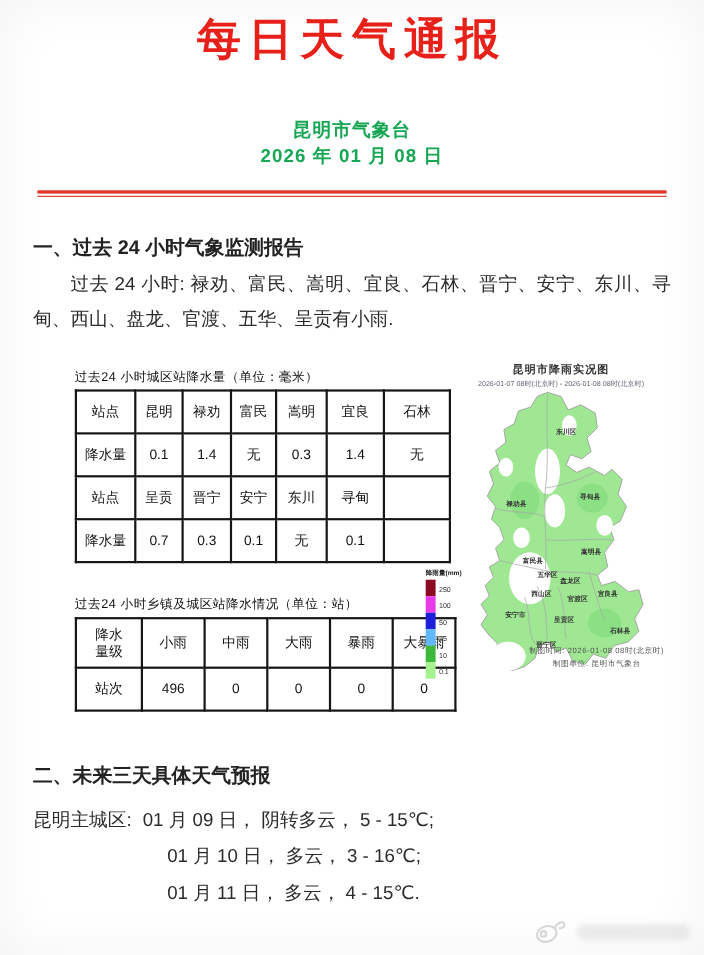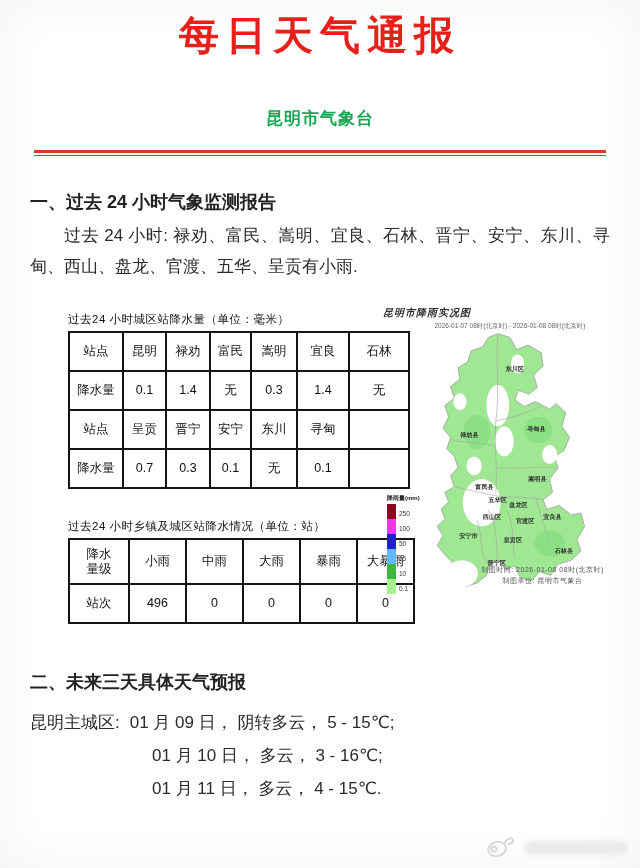--- a/index.html
+++ b/index.html
@@ -45,21 +45,21 @@
   }
   .t1 td:nth-child(1){width:54px;} .t1 td:nth-child(2){width:43px;}
   .t1 td:nth-child(3){width:44px;} .t1 td:nth-child(4){width:41px;}
   .t1 td:nth-child(5){width:46px;} .t1 td:nth-child(6){width:52px;}
   .t1 td:nth-child(7){width:60px;}
   .t2 td:nth-child(1){width:60px;} .t2 td{width:57px;}
   .t2 tr:first-child td{height:45px;}
 
   
   .map-box { position:absolute; left:383px; top:-6px; width:254px; height:320px; }
-  .map-title { font-size:10px; font-weight:bold; color:#333; letter-spacing:1px;font-style:italic; }
+  .map-title { text-align:center; font-size:10px; font-weight:bold; color:#333; letter-spacing:1px; }
   .map-subtitle { text-align:center; font-size:6.5px; color:#667; margin-top:2px; white-space:nowrap; }
   .map-svg { position:absolute; left:0; top:22px; }
   .legend { position:absolute; left:4px; top:188px; width:52px; }
   .legend-title { font-size:6px; color:#222; font-weight:bold; }
   .legend-body { display:flex; margin-top:1px; }
   .legend-bar { width:9px; }
   .legend-bar div { width:9px; height:15px; }
   .legend-labels { display:flex; flex-direction:column; margin-left:3px; }
   .legend-labels span { font-size:6.5px; color:#333; height:15px; line-height:19px; }
   .map-notes { position:absolute; left:72px; top:258px; width:175px; text-align:center; }
@@ -79,20 +79,21 @@
 </style>
 </head>
 <body>
 
 <div class="page">
 
   <div class="doc-title">每日天气通报</div>
 
   <div class="org-row">
     <span class="org-name">昆明市气象台</span>
+    <span class="doc-date">2026 年 01 月 08 日</span>
   </div>
 
   <div class="red-rule">
     <div class="l1"></div>
       <div class="l2"></div>
   </div>
 
   <div class="sec">
     <div class="sec1-heading">一、过去 24 小时气象监测报告</div>
     <div class="para indent">过去 24 小时: 禄劝、富民、嵩明、宜良、石林、晋宁、安宁、东川、寻甸、西山、盘龙、官渡、五华、呈贡有小雨.</div>

